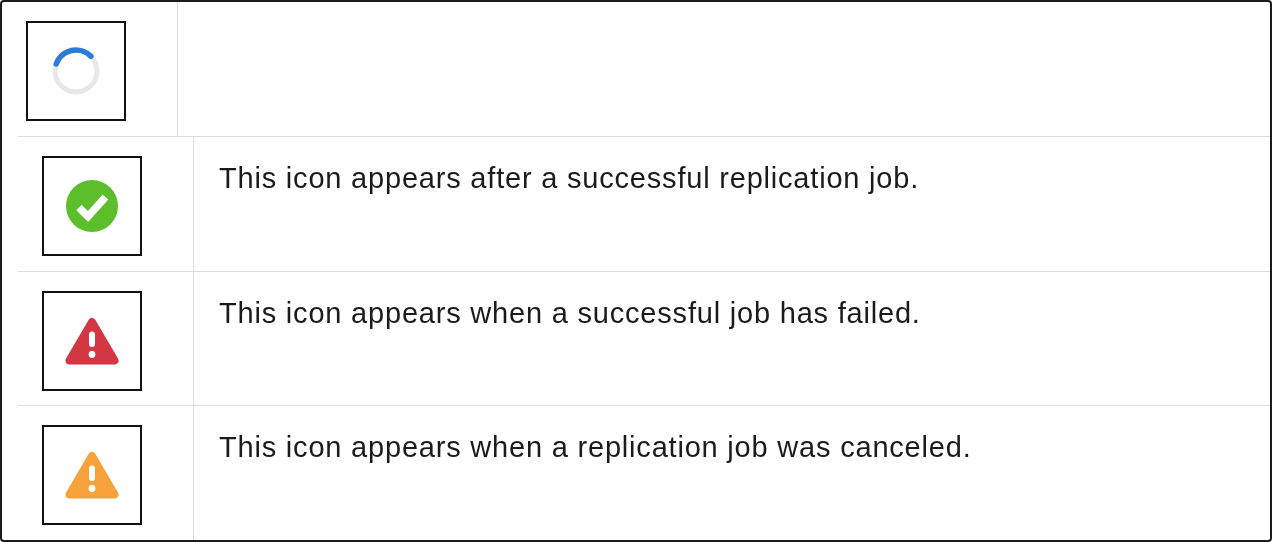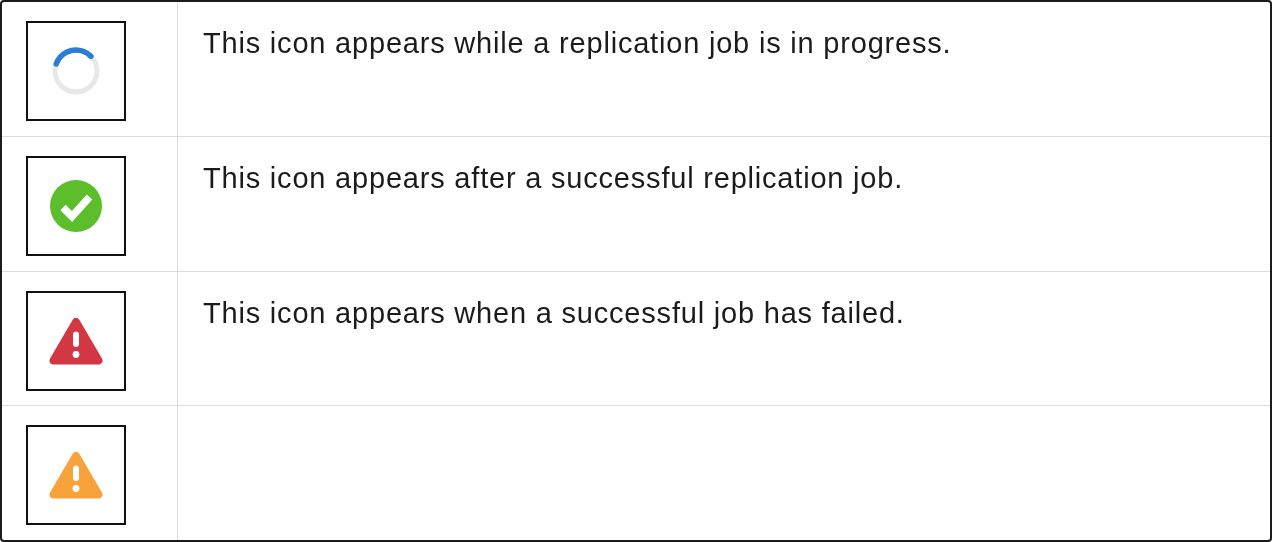--- a/index.html
+++ b/index.html
@@ -19,20 +19,21 @@
     overflow: hidden;
     font-family: "Liberation Sans", sans-serif;
   }
   .row {
     flex: 1 1 0;
     display: flex;
     min-height: 0;
   }
   .row + .row {
     border-top: 1px solid #dcdcdc;
+    margin-left: 16px;
   }
   .icon-cell {
     width: 176px;
     flex: none;
     border-right: 1px solid #dcdcdc;
     box-sizing: border-box;
   }
   .icon-box {
     width: 100px;
     height: 100px;
@@ -64,23 +65,20 @@
 
   <div class="row">
     <div class="icon-cell">
       <div class="icon-box">
         <svg width="52" height="52" viewBox="0 0 52 52">
           <circle cx="26" cy="26" r="21" fill="none" stroke-width="5" stroke="#e8e8ea"></circle>
           <circle cx="26" cy="26" r="21" fill="none" stroke-width="5.5" stroke-linecap="round" stroke-dasharray="42 180" transform="rotate(-160 26 26)" stroke="#2b7cd4"></circle>
         </svg>
       </div>
     </div>
-    <div class="text-cell">
-      <p class="desc">This icon appears while a replication job is in progress.</p>
-    </div>
   </div>
 
   <div class="row">
     <div class="icon-cell">
       <div class="icon-box">
         <svg width="54" height="54" viewBox="0 0 54 54">
           <circle cx="27" cy="27" r="26" fill="#5cbe2a"></circle>
           <path d="M14 28.5 L23 37.5 L40.5 18" fill="none" stroke-width="7.5" stroke="#ffffff"></path>
         </svg>
       </div>
@@ -108,15 +106,18 @@
   <div class="row">
     <div class="icon-cell">
       <div class="icon-box">
         <svg width="56" height="50" viewBox="0 0 56 50">
           <path d="M28 6 L50.5 44.5 H5.5 Z" stroke-width="8" stroke-linejoin="round" fill="#f8a23c" stroke="#f8a23c"></path>
           <rect x="25" y="15.5" width="6" height="15.5" rx="3" fill="#ffffff"></rect>
           <circle cx="28" cy="38.5" r="3.4" fill="#ffffff"></circle>
         </svg>
       </div>
     </div>
+    <div class="text-cell">
+      <p class="desc">This icon appears when a replication job was canceled.</p>
+    </div>
   </div>
 
 </div>
 
 </body></html>

